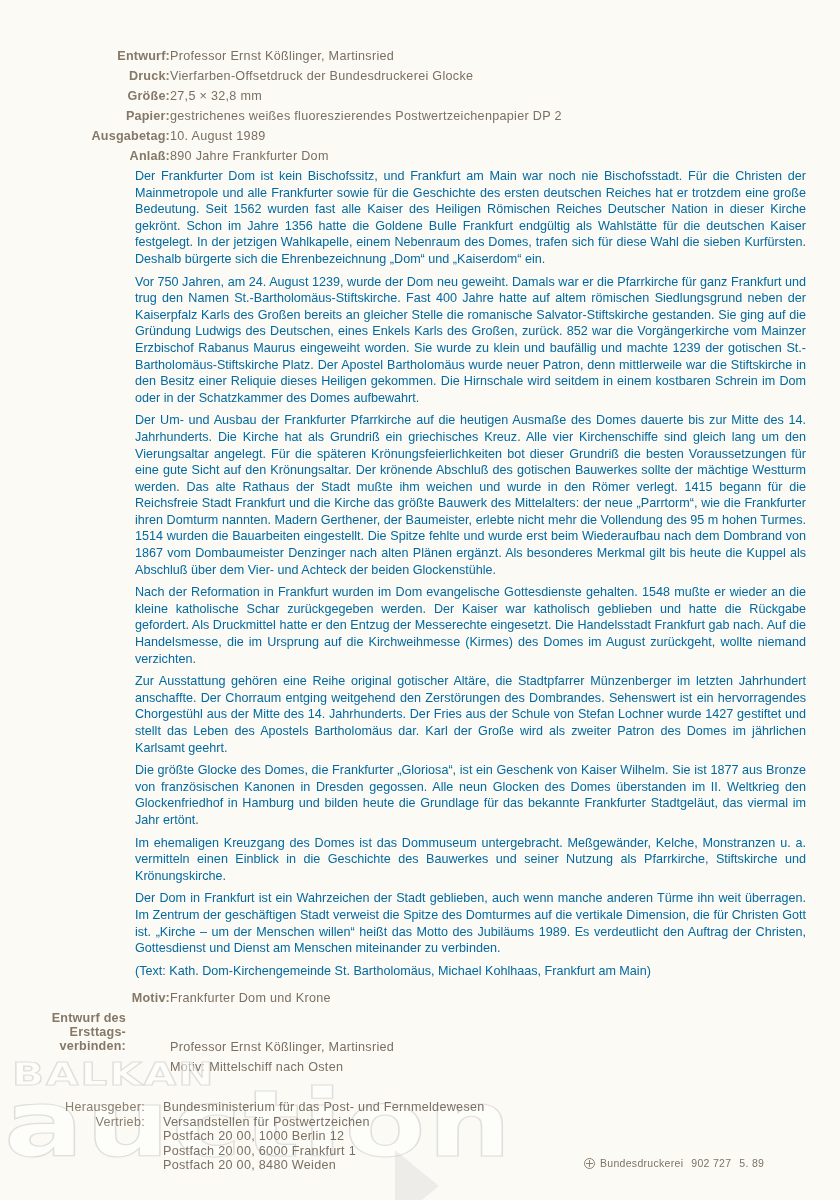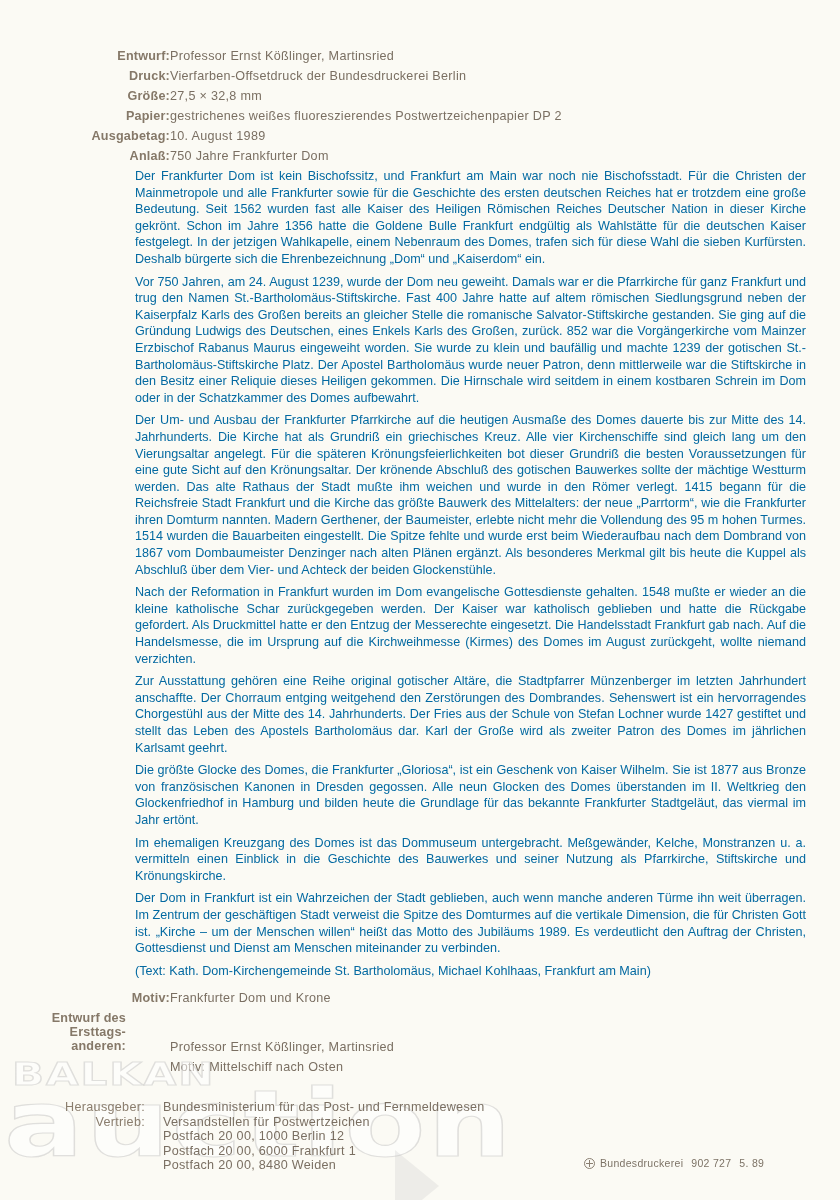--- a/index.html
+++ b/index.html
@@ -165,37 +165,37 @@
   </style>
 </head>
 <body>
 
 <div class="field" style="top:48px;">
   <span class="label">Entwurf:</span>
   <span class="value">Professor Ernst Kößlinger, Martinsried</span>
 </div>
 <div class="field" style="top:68px;">
   <span class="label">Druck:</span>
-  <span class="value">Vierfarben-Offsetdruck der Bundesdruckerei Berlin</span>
+  <span class="value">Vierfarben-Offsetdruck der Bundesdruckerei Glocke</span>
 </div>
 <div class="field" style="top:88px;">
   <span class="label">Größe:</span>
   <span class="value">27,5 × 32,8 mm</span>
 </div>
 <div class="field" style="top:108px;">
   <span class="label">Papier:</span>
   <span class="value">gestrichenes weißes fluoreszierendes Postwertzeichenpapier DP 2</span>
 </div>
 <div class="field" style="top:128px;">
   <span class="label">Ausgabetag:</span>
   <span class="value">10. August 1989</span>
 </div>
 <div class="field" style="top:148px;">
   <span class="label">Anlaß:</span>
-  <span class="value">750 Jahre Frankfurter Dom</span>
+  <span class="value">890 Jahre Frankfurter Dom</span>
 </div>
 
 <div class="body-text">
   <p>Der Frankfurter Dom ist kein Bischofssitz, und Frankfurt am Main war noch nie Bischofsstadt. Für die Christen der Mainmetropole und alle Frankfurter sowie für die Geschichte des ersten deutschen Reiches hat er trotzdem eine große Bedeutung. Seit 1562 wurden fast alle Kaiser des Heiligen Römi­schen Reiches Deutscher Nation in dieser Kirche gekrönt. Schon im Jahre 1356 hatte die Goldene Bulle Frankfurt endgültig als Wahlstätte für die deutschen Kaiser festgelegt. In der jetzigen Wahlkapelle, einem Nebenraum des Domes, trafen sich für diese Wahl die sieben Kurfürsten. Deshalb bürgerte sich die Ehrenbezeichnung „Dom“ und „Kaiserdom“ ein.</p>
   <p>Vor 750 Jahren, am 24. August 1239, wurde der Dom neu geweiht. Damals war er die Pfarrkirche für ganz Frankfurt und trug den Namen St.-Bartholomäus-Stiftskirche. Fast 400 Jahre hatte auf altem römischen Siedlungsgrund neben der Kaiserpfalz Karls des Großen bereits an gleicher Stelle die romanische Salvator-Stiftskirche gestanden. Sie ging auf die Gründung Ludwigs des Deutschen, eines Enkels Karls des Großen, zurück. 852 war die Vorgängerkirche vom Mainzer Erzbischof Rabanus Maurus eingeweiht worden. Sie wurde zu klein und baufällig und machte 1239 der gotischen St.-Bartholomäus-Stiftskirche Platz. Der Apostel Bartholomäus wurde neuer Patron, denn mittlerweile war die Stiftskirche in den Besitz einer Reliquie dieses Heiligen gekommen. Die Hirnschale wird seitdem in einem kostbaren Schrein im Dom oder in der Schatzkammer des Domes aufbewahrt.</p>
   <p>Der Um- und Ausbau der Frankfurter Pfarrkirche auf die heutigen Ausmaße des Domes dauerte bis zur Mitte des 14. Jahrhunderts. Die Kirche hat als Grundriß ein griechisches Kreuz. Alle vier Kirchenschiffe sind gleich lang um den Vierungsaltar angelegt. Für die späteren Krönungsfeierlichkeiten bot dieser Grundriß die besten Voraussetzungen für eine gute Sicht auf den Krönungsaltar. Der krönende Abschluß des gotischen Bauwerkes sollte der mächtige Westturm werden. Das alte Rathaus der Stadt mußte ihm weichen und wurde in den Römer verlegt. 1415 begann für die Reichsfreie Stadt Frankfurt und die Kirche das größte Bauwerk des Mittelalters: der neue „Parrtorm“, wie die Frankfurter ihren Domturm nannten. Madern Gerthener, der Baumeister, erlebte nicht mehr die Vollendung des 95 m hohen Turmes. 1514 wurden die Bauarbeiten eingestellt. Die Spitze fehlte und wurde erst beim Wiederaufbau nach dem Dombrand von 1867 vom Dombaumeister Denzinger nach alten Plänen ergänzt. Als besonderes Merk­mal gilt bis heute die Kuppel als Abschluß über dem Vier- und Achteck der beiden Glockenstühle.</p>
   <p>Nach der Reformation in Frankfurt wurden im Dom evangelische Gottesdienste gehalten. 1548 mußte er wieder an die kleine katholische Schar zurückgegeben werden. Der Kaiser war katholisch geblieben und hatte die Rückgabe gefordert. Als Druckmittel hatte er den Entzug der Messerechte eingesetzt. Die Handelsstadt Frankfurt gab nach. Auf die Handelsmesse, die im Ursprung auf die Kirchweihmesse (Kirmes) des Domes im August zurückgeht, wollte niemand verzichten.</p>
   <p>Zur Ausstattung gehören eine Reihe original gotischer Altäre, die Stadtpfarrer Münzenberger im letzten Jahrhundert anschaffte. Der Chorraum entging weitgehend den Zerstörungen des Dombrandes. Sehenswert ist ein hervorragendes Chorgestühl aus der Mitte des 14. Jahrhunderts. Der Fries aus der Schule von Stefan Lochner wurde 1427 gestiftet und stellt das Leben des Apostels Bartholomäus dar. Karl der Große wird als zweiter Patron des Domes im jährlichen Karlsamt geehrt.</p>
   <p>Die größte Glocke des Domes, die Frankfurter „Gloriosa“, ist ein Geschenk von Kaiser Wilhelm. Sie ist 1877 aus Bronze von französischen Kanonen in Dresden gegossen. Alle neun Glocken des Domes über­standen im II. Weltkrieg den Glockenfriedhof in Hamburg und bilden heute die Grundlage für das bekannte Frankfurter Stadtgeläut, das viermal im Jahr ertönt.</p>
   <p>Im ehemaligen Kreuzgang des Domes ist das Dommuseum untergebracht. Meßgewänder, Kelche, Monstranzen u. a. vermitteln einen Einblick in die Geschichte des Bauwerkes und seiner Nutzung als Pfarrkirche, Stiftskirche und Krönungskirche.</p>
@@ -204,21 +204,21 @@
 </div>
 
 <div class="field" style="top:990px;">
   <span class="label">Motiv:</span>
   <span class="value">Frankfurter Dom und Krone</span>
 </div>
 
 <div class="multi-label" style="top:1011px;">
   <div>Entwurf des</div>
   <div>Ersttags-</div>
-  <div>anderen:</div>
+  <div>verbinden:</div>
 </div>
 <div class="field" style="top:1039px;">
   <span class="label"></span>
   <span class="value">Professor Ernst Kößlinger, Martinsried</span>
 </div>
 <div class="field" style="top:1059px;">
   <span class="label"></span>
   <span class="value">Motiv: Mittelschiff nach Osten</span>
 </div>
 

